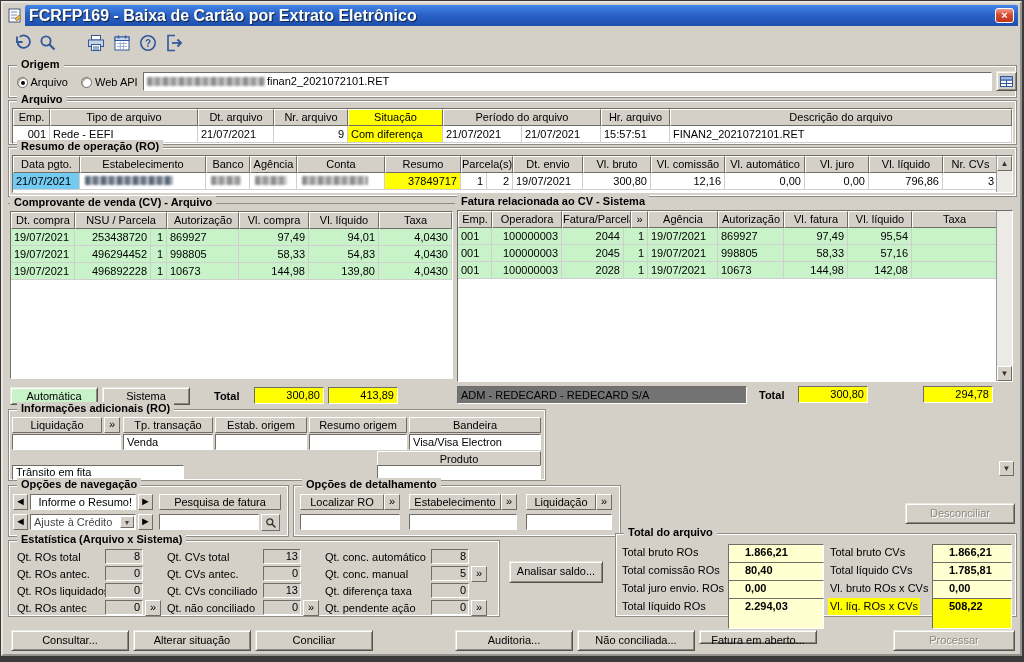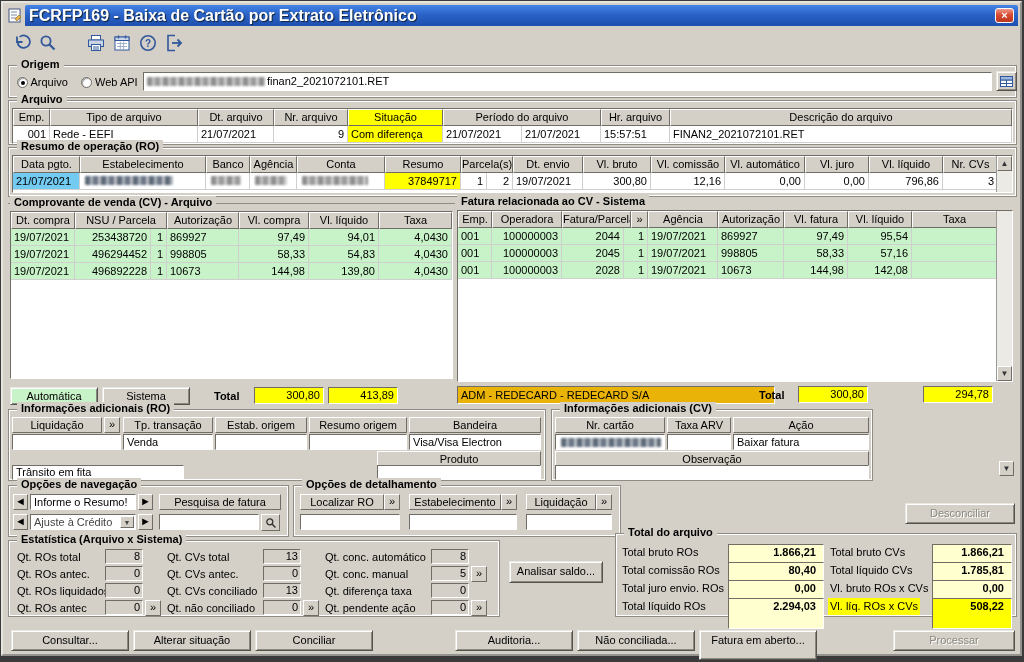--- a/index.html
+++ b/index.html
@@ -39,21 +39,21 @@
   .sbtn { width:15px; height:15px; background:#d4d0c8; border:1px solid; border-color:#fff #6f6d66 #6f6d66 #fff; font-size:8px; line-height:13px; text-align:center; color:#333; }
   .sbot { position:absolute; bottom:0; left:0; }
 
   
   .field { background:#fff; border:1px solid; border-color:#6f6d66 #fff #fff #6f6d66; height:16px; line-height:14px; padding:0 3px; overflow:hidden; white-space:nowrap; position:absolute; }
   .hbtn { background:#d4d0c8; border:1px solid; border-color:#fff #6f6d66 #6f6d66 #fff; height:16px; line-height:14px; text-align:center; overflow:hidden; white-space:nowrap; position:absolute; }
   .mbtn { width:16px; height:16px; background:#d4d0c8; border:1px solid; border-color:#fff #6f6d66 #6f6d66 #fff; text-align:center; line-height:13px; font-size:11px; position:absolute; }
   .pbtn { background:#d4d0c8; border:1px solid; border-color:#e9e7e1 #55534e #55534e #e9e7e1; box-shadow:inset 1px 1px 0 #fff, inset -1px -1px 0 #8a887f; text-align:center; position:absolute; line-height:19px; }
   .disabled { color:#8a887f; text-shadow:1px 1px 0 #fff; }
   .ybox { background:#ffff00; border:1px solid; border-color:#6f6d66 #fff #fff #6f6d66; height:17px; line-height:15px; text-align:right; padding:0 3px; }
-  .totbox { background:#ffffcf; border:1px solid; border-color:#6f6d66 #fff #fff #6f6d66; height:31px; line-height:14px; text-align:right; padding:0 7px; font-weight:bold; position:absolute; }
+  .totbox { background:#ffffcf; border:1px solid; border-color:#6f6d66 #fff #fff #6f6d66; height:31px; line-height:14px; text-align:left; padding:0 16px; font-weight:bold; position:absolute; }
   .statbox { background:#d4d0c8; border:1px solid; border-color:#6f6d66 #fff #fff #6f6d66; height:15px; line-height:13px; text-align:right; padding:0 2px; width:38px; position:absolute; }
   .lbl { position:absolute; white-space:nowrap; line-height:15px; }
   .radio { width:11px; height:11px; border-radius:50%; background:#fff; border:1px solid #6f6d66; box-shadow:inset 1px 1px 1px rgba(0,0,0,.35); display:inline-block; vertical-align:-2px; position:relative; }
   .radio.on::after { content:""; position:absolute; left:3px; top:3px; width:4px; height:4px; border-radius:50%; background:#000; }
 
   
   .blur { display:block; height:9px; margin:3px 2px 0; border-radius:1px; filter:blur(1.2px);
           background:repeating-linear-gradient(90deg,#8f8f8f 0 5px,#c3c3c3 5px 8px,#9b9b9b 8px 13px,#cdcdcd 13px 16px); }
   .blur.dk { background:repeating-linear-gradient(90deg,#5e6a78 0 5px,#aab2bc 5px 8px,#6c7686 8px 13px,#b9bfc8 13px 16px); }
   .blur.inl { display:inline-block; vertical-align:middle; margin:0 2px 2px 0; }
@@ -323,21 +323,21 @@
           <div class="td g n">144,98</div>
           <div class="td g n">142,08</div>
           <div class="td g n"></div>
         </div>
       </div>
       <div class="sbar">
         <div class="sbtn sbot">▼</div>
       </div>
     </div>
     <div style="position:absolute;left:2px;top:183px;width:556px;height:19px">
-      <span class="field" style="left:0;top:0;width:318px;height:18px;line-height:16px;background:#eab308">ADM - REDECARD - REDECARD S/A</span>
+      <span class="field" style="left:0;top:0;width:290px;height:18px;line-height:16px;background:#737373">ADM - REDECARD - REDECARD S/A</span>
       <span class="lbl bold" style="left:302px;top:2px">Total</span>
       <span class="ybox" style="position:absolute;left:341px;top:0;width:70px">300,80</span>
       <span class="ybox" style="position:absolute;left:466px;top:0;width:70px">294,78</span>
     </div>
   </div>
 
   <div class="grp" style="left:5px;top:406px;width:538px;height:72px">
     <span class="grp-lbl">Informações adicionais (RO)</span>
     <div class="hbtn" style="left:3px;top:7px;width:90px">Liquidação</div>
     <div class="mbtn" style="left:95px;top:7px">»</div>
@@ -348,40 +348,27 @@
     <div class="field" style="left:3px;top:24px;width:109px"></div>
     <div class="field" style="left:114px;top:24px;width:90px">Venda</div>
     <div class="field" style="left:206px;top:24px;width:92px"></div>
     <div class="field" style="left:300px;top:24px;width:98px"></div>
     <div class="field" style="left:400px;top:24px;width:132px">Visa/Visa Electron</div>
     <div class="field" style="left:3px;top:55px;width:172px;height:15px;line-height:13px">Trânsito em fita</div>
     <div class="hbtn" style="left:368px;top:41px;width:164px">Produto</div>
     <div class="field" style="left:368px;top:55px;width:164px;height:15px;line-height:13px"></div>
   </div>
 
-  <div class="grp" style="left:548px;top:406px;width:322px;height:72px">
-    <span class="grp-lbl">Informações adicionais (CV)</span>
-    <div class="hbtn" style="left:3px;top:7px;width:110px">Nr. cartão</div>
-    <div class="hbtn" style="left:115px;top:7px;width:64px">Taxa ARV</div>
-    <div class="hbtn" style="left:181px;top:7px;width:136px">Ação</div>
-    <div class="field" style="left:3px;top:24px;width:110px">
-        <span class="blur dk" style="width:100px;margin-top:3px"></span>
-      </div>
-    <div class="field" style="left:115px;top:24px;width:64px"></div>
-    <div class="field" style="left:181px;top:24px;width:136px">Baixar fatura</div>
-    <div class="hbtn" style="left:3px;top:41px;width:314px">Observação</div>
-    <div class="field" style="left:3px;top:55px;width:314px;height:15px;line-height:13px"></div>
-  </div>
 
   <div class="sbtn" style="position:absolute;left:996px;top:458px">▼</div>
 
   <div class="grp" style="left:5px;top:482px;width:281px;height:52px">
     <span class="grp-lbl">Opções de navegação</span>
     <div class="mbtn" style="left:4px;top:8px;width:15px">◄</div>
-    <div class="field" style="left:21px;top:8px;width:106px;text-align:left">Informe o Resumo!</div>
+    <div class="field" style="left:21px;top:8px;width:106px;text-align:right">Informe o Resumo!</div>
     <div class="mbtn" style="left:129px;top:8px;width:15px">►</div>
     <div class="hbtn" style="left:150px;top:8px;width:122px">Pesquisa de fatura</div>
     <div class="mbtn" style="left:4px;top:28px;width:15px">◄</div>
     <div class="field" style="left:21px;top:28px;width:106px;color:#444"><span>Ajuste à Crédito</span><span style="position:absolute;right:1px;top:1px;width:14px;height:12px;background:#d4d0c8;border:1px solid;border-color:#fff #6f6d66 #6f6d66 #fff;font-size:7px;line-height:11px;text-align:center">▼</span></div>
     <div class="mbtn" style="left:129px;top:28px;width:15px">►</div>
     <div class="field" style="left:150px;top:28px;width:100px"></div>
     <div class="mbtn" style="left:252px;top:28px;width:19px;height:17px;display:flex;align-items:center;justify-content:center">
         <svg width="12" height="12" viewBox="0 0 12 12">
           <circle cx="4.8" cy="4.8" r="3" fill="none" stroke="#333" stroke-width="1.3"></circle>
           <line x1="7" y1="7" x2="10.5" y2="10.5" stroke="#333" stroke-width="1.5"></line>
@@ -462,16 +449,16 @@
     <span class="totbox" style="left:112px;top:64px;width:96px">2.294,03</span>
     <span class="lbl ylw" style="left:212px;top:64px;padding:1px 2px">Vl. líq. ROs x CVs</span>
     <span class="totbox ylw" style="left:316px;top:64px;width:80px">508,22</span>
   </div>
 
   <div class="pbtn" style="left:8px;top:627px;width:118px;height:21px">Consultar...</div>
   <div class="pbtn" style="left:130px;top:627px;width:118px;height:21px">Alterar situação</div>
   <div class="pbtn" style="left:252px;top:627px;width:118px;height:21px">Conciliar</div>
   <div class="pbtn" style="left:452px;top:627px;width:118px;height:21px">Auditoria...</div>
   <div class="pbtn" style="left:574px;top:627px;width:118px;height:21px">Não conciliada...</div>
-  <div class="pbtn" style="left:696px;top:627px;width:118px;height:30px">Fatura em aberto...</div>
+  <div class="pbtn" style="left:696px;top:627px;width:118px;height:14px">Fatura em aberto...</div>
   <div class="pbtn disabled" style="left:890px;top:627px;width:122px;height:21px">Processar</div>
 
 </div>
 
 </body></html>

